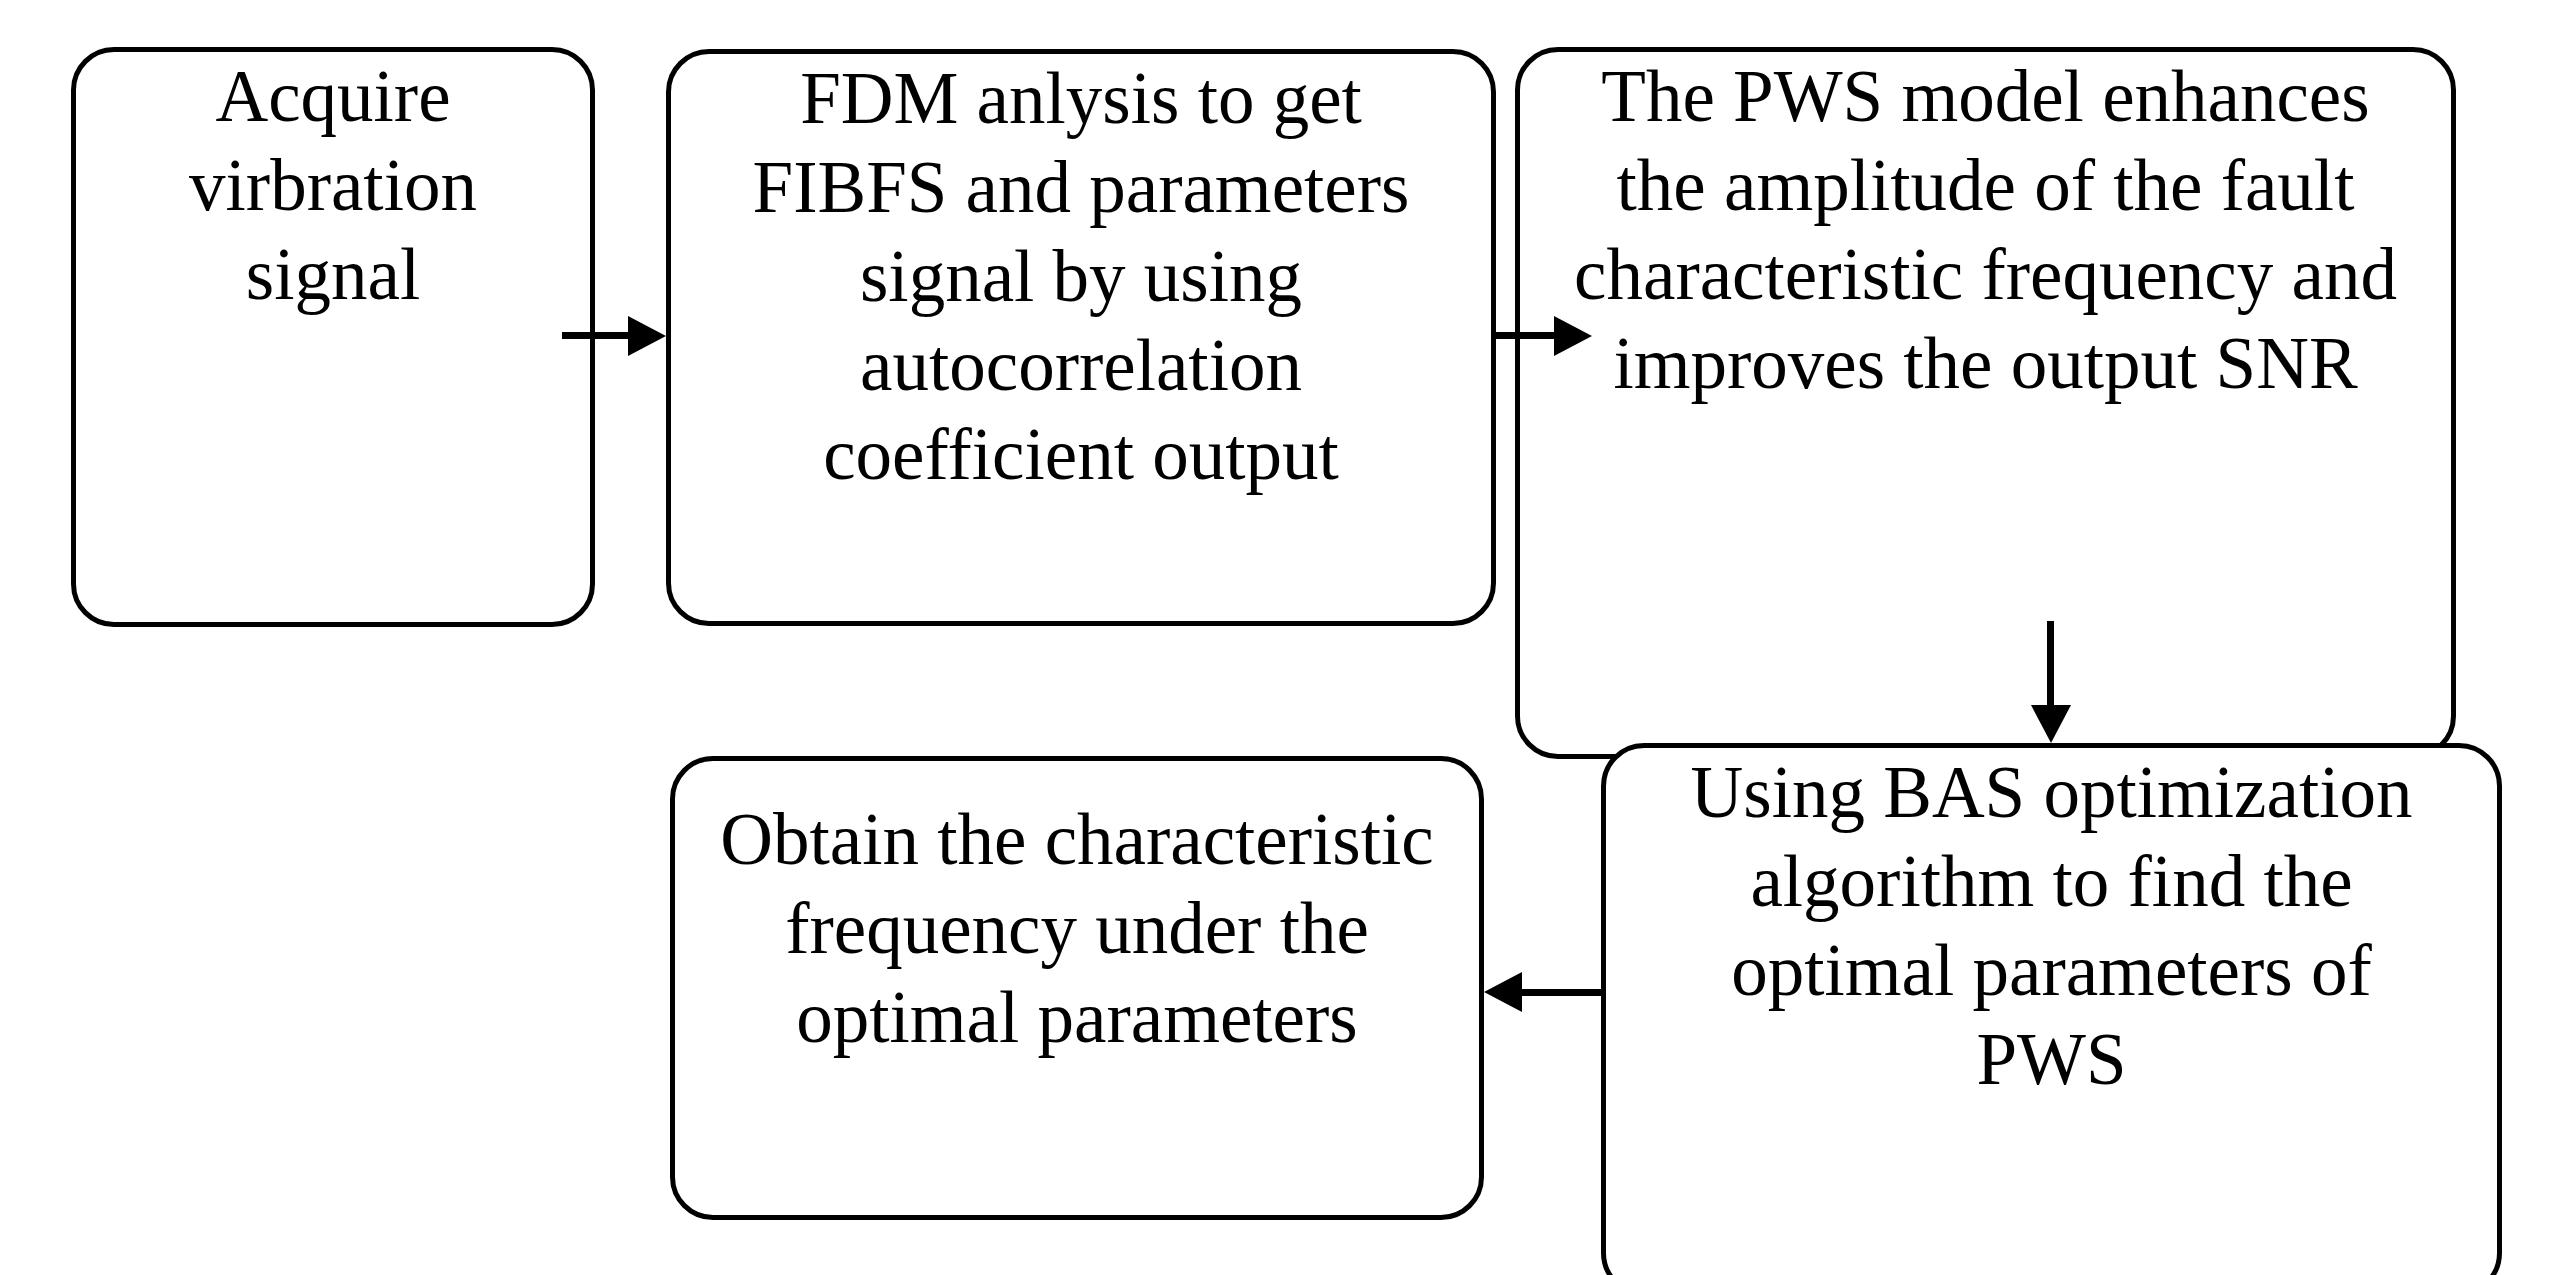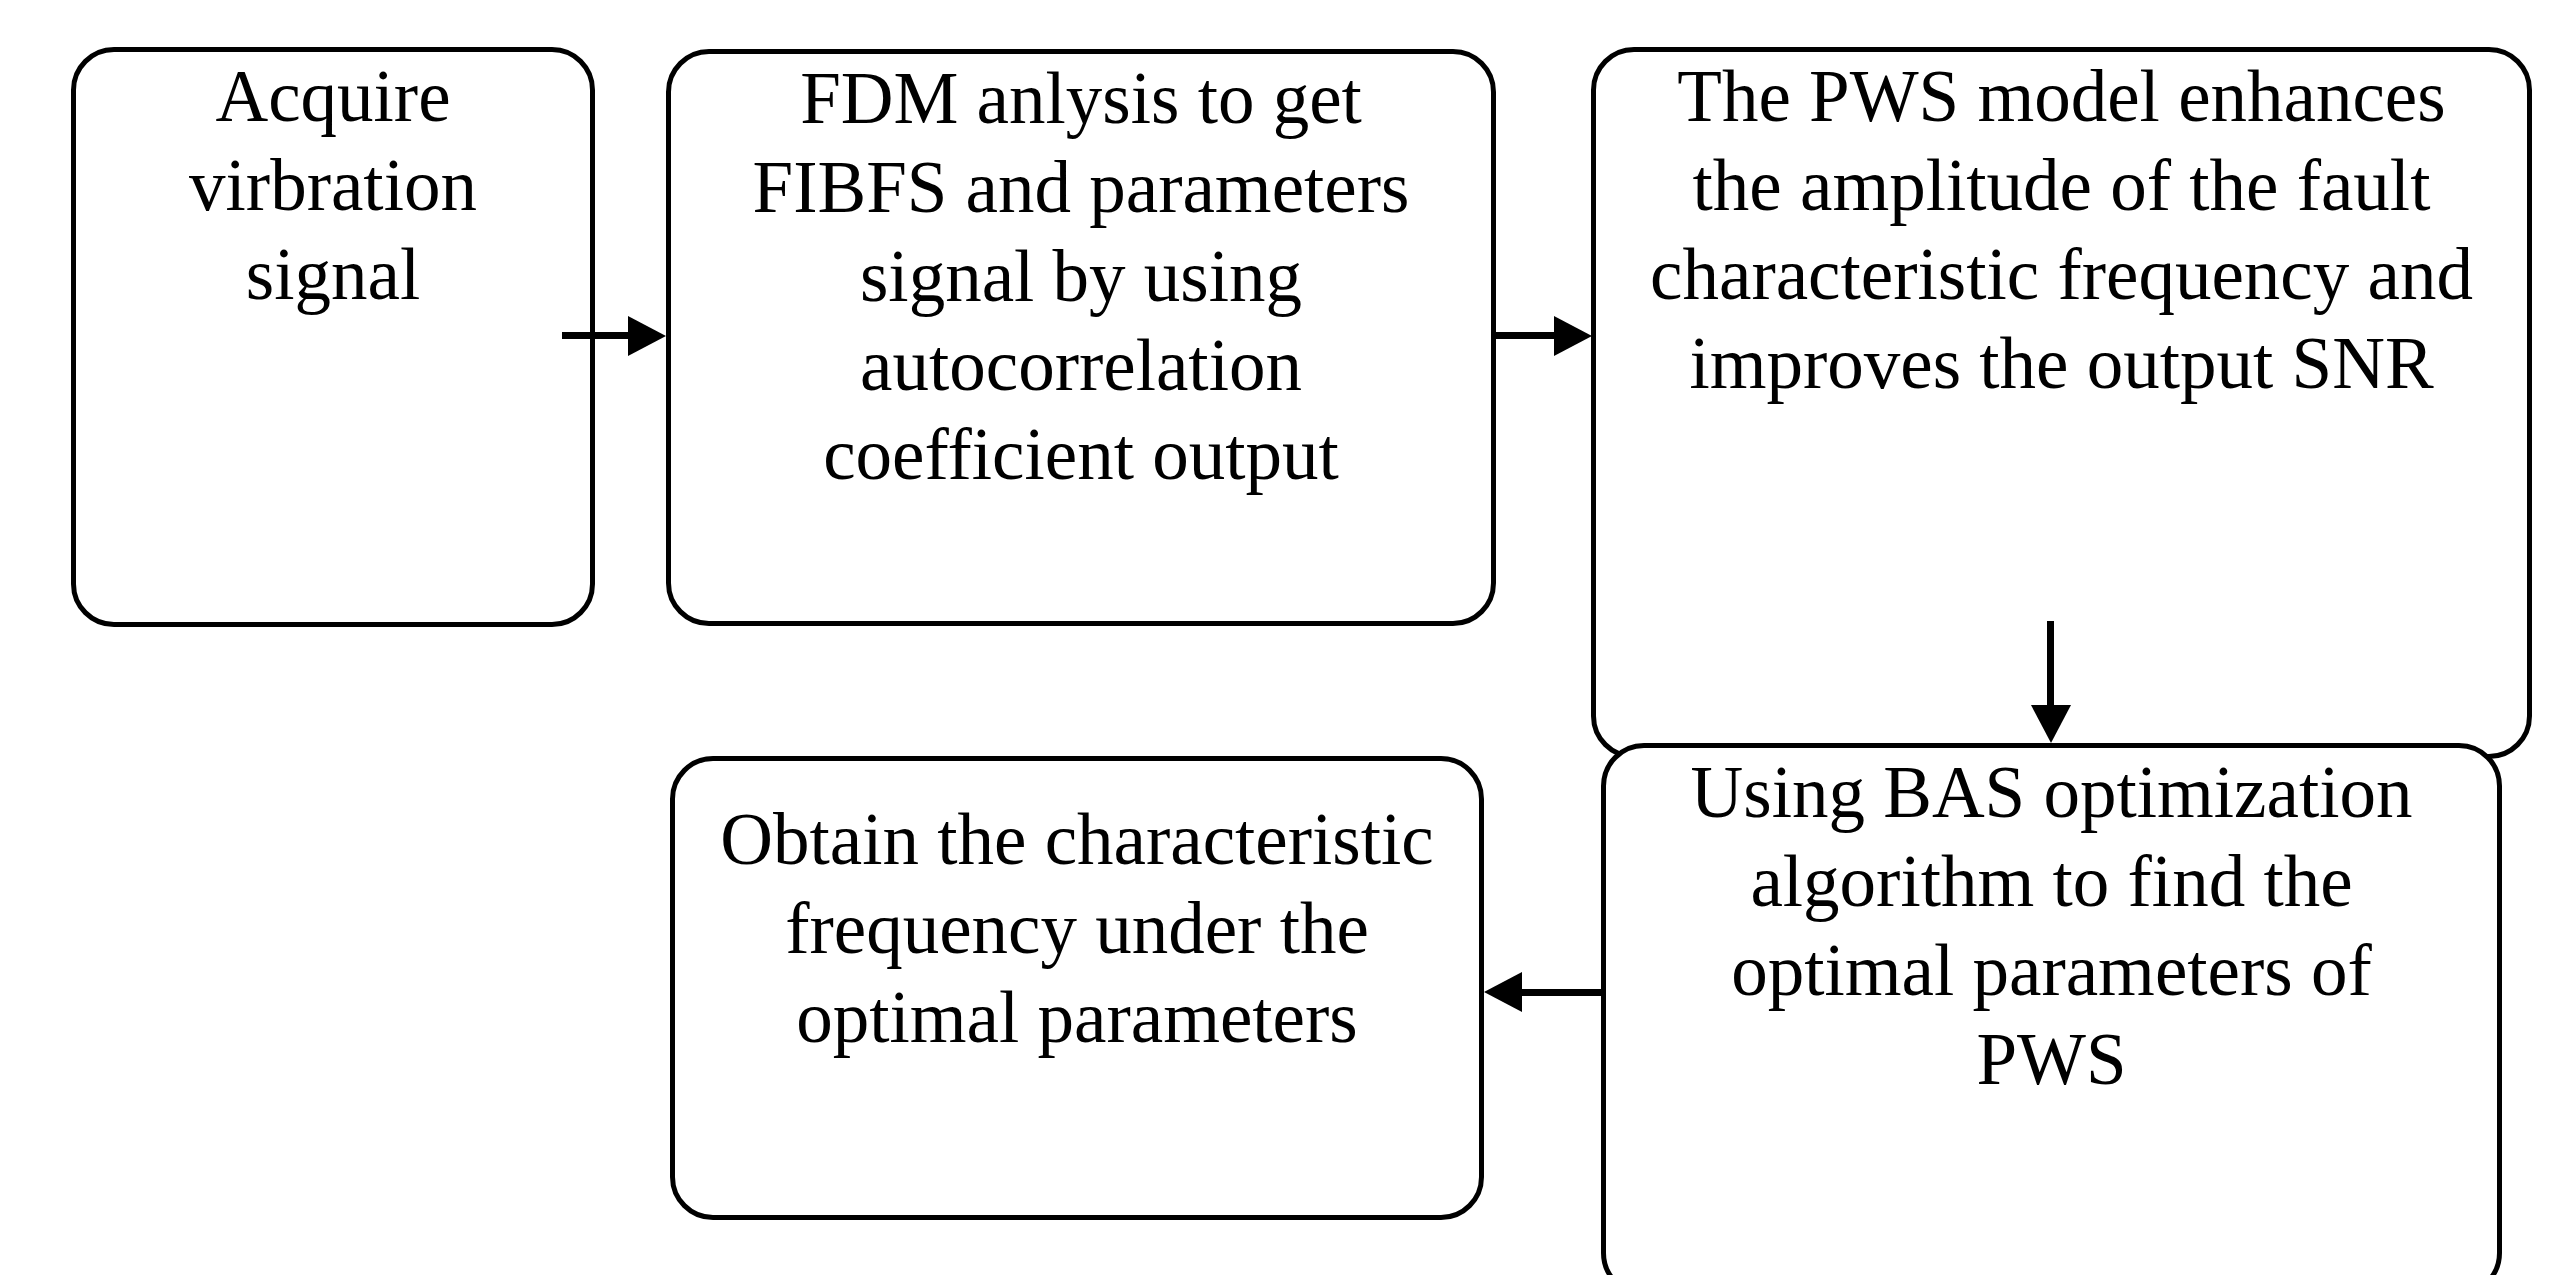--- a/index.html
+++ b/index.html
@@ -69,21 +69,21 @@
   </div>
 
   <div class="node" style="left:666px; top:49px; width:830px; height:577px; padding-bottom:94px;">
     <div class="line">FDM anlysis to get</div>
     <div class="line">FIBFS and parameters</div>
     <div class="line">signal by using</div>
     <div class="line">autocorrelation</div>
     <div class="line">coefficient output</div>
   </div>
 
-  <div class="node" style="left:1591px; top:47px; width:941px; height:712px;">
+  <div class="node" style="left:1515px; top:47px; width:941px; height:712px;">
     <div class="line">The PWS model enhances</div>
     <div class="line">the amplitude of the fault</div>
     <div class="line">characteristic frequency and</div>
     <div class="line">improves the output SNR</div>
   </div>
 
   <div class="node" style="left:1601px; top:743px; width:901px; height:553px;">
     <div class="line">Using BAS optimization</div>
     <div class="line">algorithm to find the</div>
     <div class="line">optimal parameters of</div>

